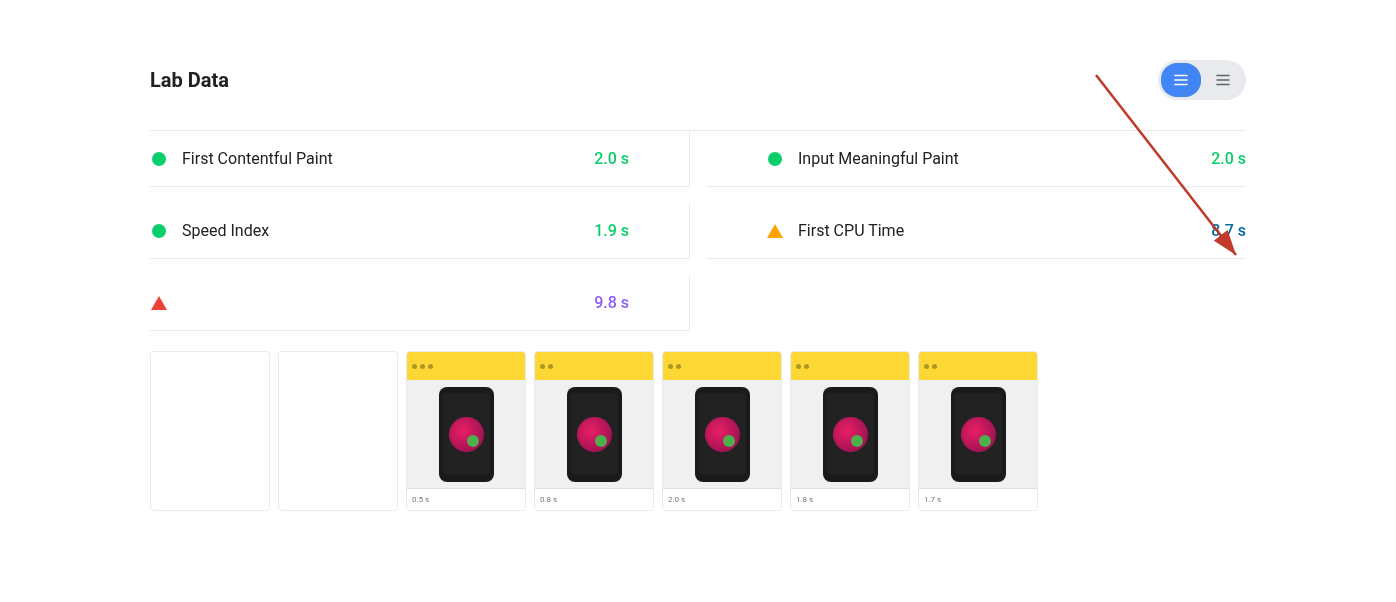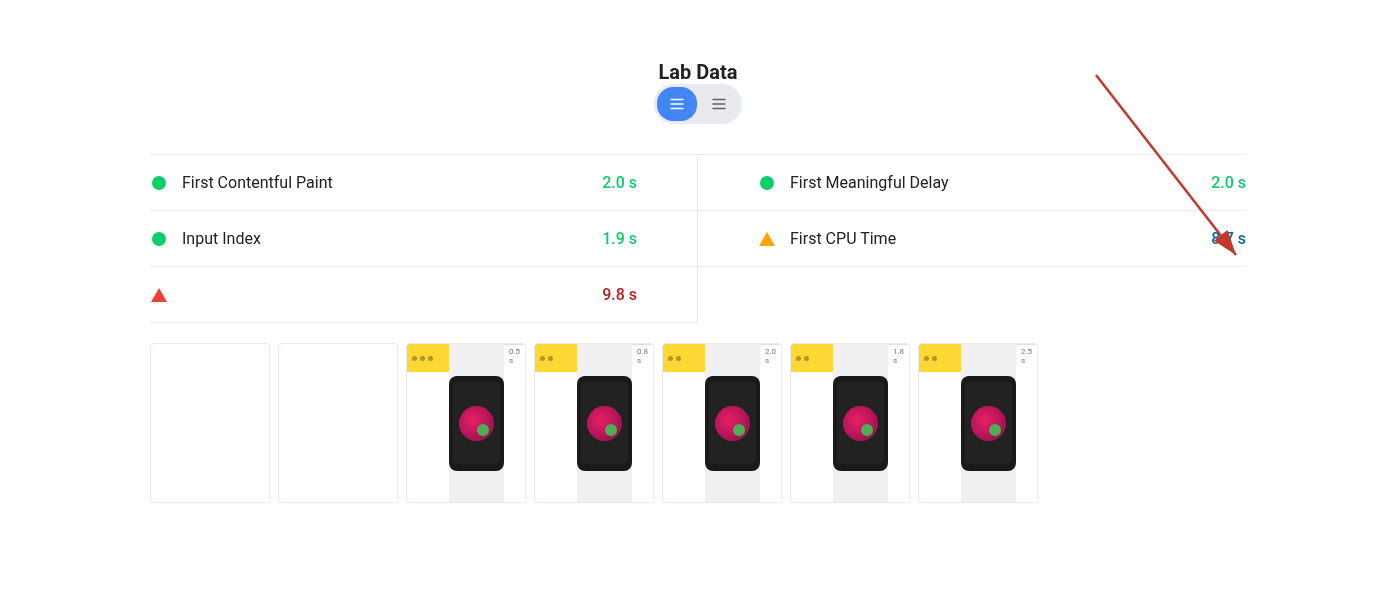--- a/index.html
+++ b/index.html
@@ -15,21 +15,20 @@
 
     .main-container {
       padding: 60px 150px 30px 150px;
     }
 
     .header-row {
       display: flex;
       justify-content: space-between;
       align-items: center;
       margin-bottom: 30px;
-      flex-direction: column;
     }
 
     .lab-data-title {
       font-size: 20px;
       font-weight: 700;
       color: #202124;
     }
 
     .toggle-buttons {
       display: flex;
@@ -59,21 +58,21 @@
     }
 
     .toggle-btn svg {
       width: 18px;
       height: 18px;
     }
 
     .metrics-grid {
       display: grid;
       grid-template-columns: 1fr 1fr;
-      gap: 0;
+      gap: 16px;
       border-top: 1px solid #e8eaed;
       margin-top: 28px;
     }
 
     .metric-row {
       display: flex;
       align-items: center;
       padding: 18px 0;
       border-bottom: 1px solid #e8eaed;
     }
@@ -135,21 +134,21 @@
     }
 
     .metric-value {
       font-size: 16px;
       font-weight: 500;
       margin-left: auto;
     }
 
     .value-green { color: #0cce6b; }
     .value-orange { color: #0369a1; }
-    .value-red { color: #b91c1c; }
+    .value-red { color: #8b5cf6; }
 
     
     .filmstrip-section {
       margin-top: 20px;
       display: flex;
       gap: 8px;
       align-items: center;
       overflow: hidden;
     }
 
@@ -171,20 +170,21 @@
     }
 
     .filmstrip-frame.with-content {
       background: #fff;
     }
 
     .frame-inner {
       width: 100%;
       height: 100%;
       display: flex;
+      flex-direction: column;
     }
 
     .frame-top-bar {
       background: #fdd835;
       height: 28px;
       width: 100%;
       display: flex;
       align-items: center;
       padding: 0 5px;
       gap: 3px;
@@ -301,29 +301,29 @@
         <div class="icon-circle-green"></div>
       </div>
       <span class="metric-label">First Contentful Paint</span>
       <span class="metric-value value-green">2.0 s</span>
     </div>
 
     <div class="metric-row">
       <div class="metric-icon">
         <div class="icon-circle-green"></div>
       </div>
-      <span class="metric-label">First Meaningful Delay</span>
+      <span class="metric-label">Input Meaningful Paint</span>
       <span class="metric-value value-green">2.0 s</span>
     </div>
 
     <div class="metric-row">
       <div class="metric-icon">
         <div class="icon-circle-green"></div>
       </div>
-      <span class="metric-label">Input Index</span>
+      <span class="metric-label">Speed Index</span>
       <span class="metric-value value-green">1.9 s</span>
     </div>
 
     <div class="metric-row">
       <div class="metric-icon">
         <div class="icon-triangle-orange"></div>
       </div>
       <span class="metric-label">First CPU Time</span>
       <span class="metric-value value-orange">8.7 s</span>
     </div>
@@ -423,21 +423,21 @@
             <div class="frame-top-dot"></div>
           </div>
         <div class="frame-content-area">
             <div class="phone-mockup">
               <div class="phone-screen">
                 <div class="phone-content-circle"></div>
               </div>
             </div>
           </div>
         <div class="frame-bottom-bar">
-            <span class="frame-bottom-text">2.5 s</span>
+            <span class="frame-bottom-text">1.7 s</span>
           </div>
       </div>
     </div>
 
   </div>
 </div>
 
 <svg class="red-arrow-svg" width="300" height="280" viewBox="0 0 300 280" style="position:absolute; top:55px; right:80px; pointer-events:none;">
   <defs>
     <marker id="arrowhead" markerWidth="10" markerHeight="7" refX="10" refY="3.5" orient="auto">

